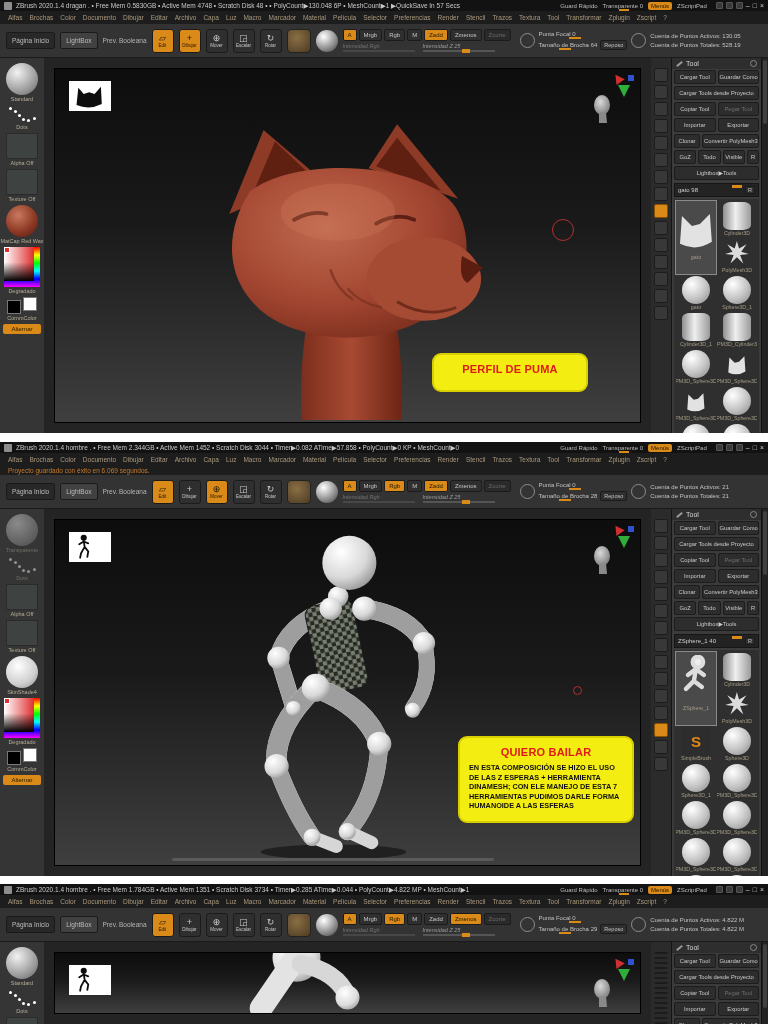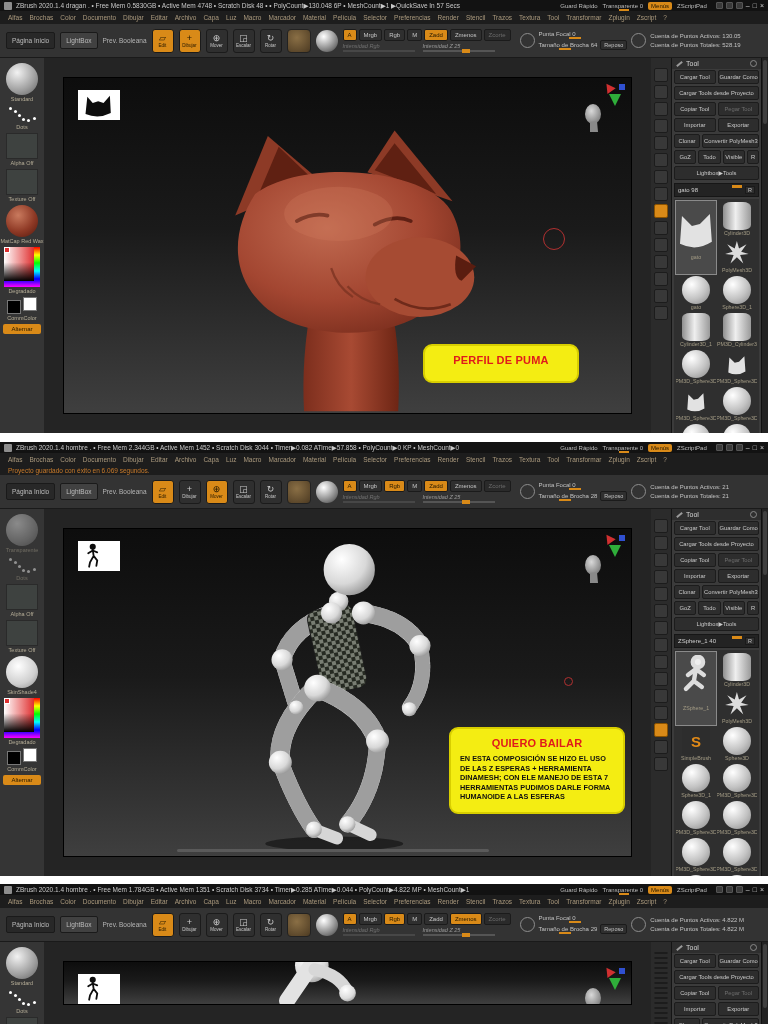--- a/index.html
+++ b/index.html
@@ -78,21 +78,21 @@
   .ti-picker::before{content:"";position:absolute;left:0;top:0;right:6px;bottom:6px;
     background:linear-gradient(to top,#000,rgba(0,0,0,0) 55%),linear-gradient(to right,#fff,#e03030)}
   .ti-picker::after{content:"";position:absolute;left:0;top:0;width:4px;height:4px;background:#e03030;border:1px solid #fff}
   .ti-sw{display:flex;gap:2px;align-items:flex-end}
   .sw{width:14px;height:14px;border:1px solid #777}
   .sw-b{background:#000}.sw-w{background:#fff;margin-bottom:3px}
   .ti-alt{width:38px;padding:2px 0;background:#d98a18;color:#241800;text-align:center;border-radius:2px;font-size:6px}
 
   
   .center{flex:1 1 auto;display:flex;min-width:0}
-  .canvaswrap{flex:1 1 auto;background:#242424;padding:19px;min-width:0}
+  .canvaswrap{flex:1 1 auto;background:#242424;padding:10px;min-width:0}
   .canvas{position:relative;width:100%;height:100%;background:linear-gradient(180deg,#0d0d0d 0%,#1a1a1a 45%,#3f3f3f 100%);border:1px solid #000;overflow:hidden}
   .model-slot{position:absolute;inset:0}
   .model-slot svg{width:100%;height:100%;display:block}
   .thumbref{position:absolute;left:14px;top:12px;width:42px;height:30px;background:#fff;display:flex;align-items:center;justify-content:center}
   .thumbref svg{width:86%;height:86%}
   .headprev{position:absolute;right:26px;top:24px;width:24px;height:32px}
   .headprev svg{width:100%;height:100%}
   .gizmo{position:absolute;right:5px;top:5px;width:22px;height:30px}
   .cursor-ring{position:absolute;right:66px;top:150px;width:22px;height:22px;border:1px solid #b03030;border-radius:50%}
   .screen:nth-child(2) .cursor-ring{width:9px;height:9px;right:58px;top:auto;bottom:170px}

